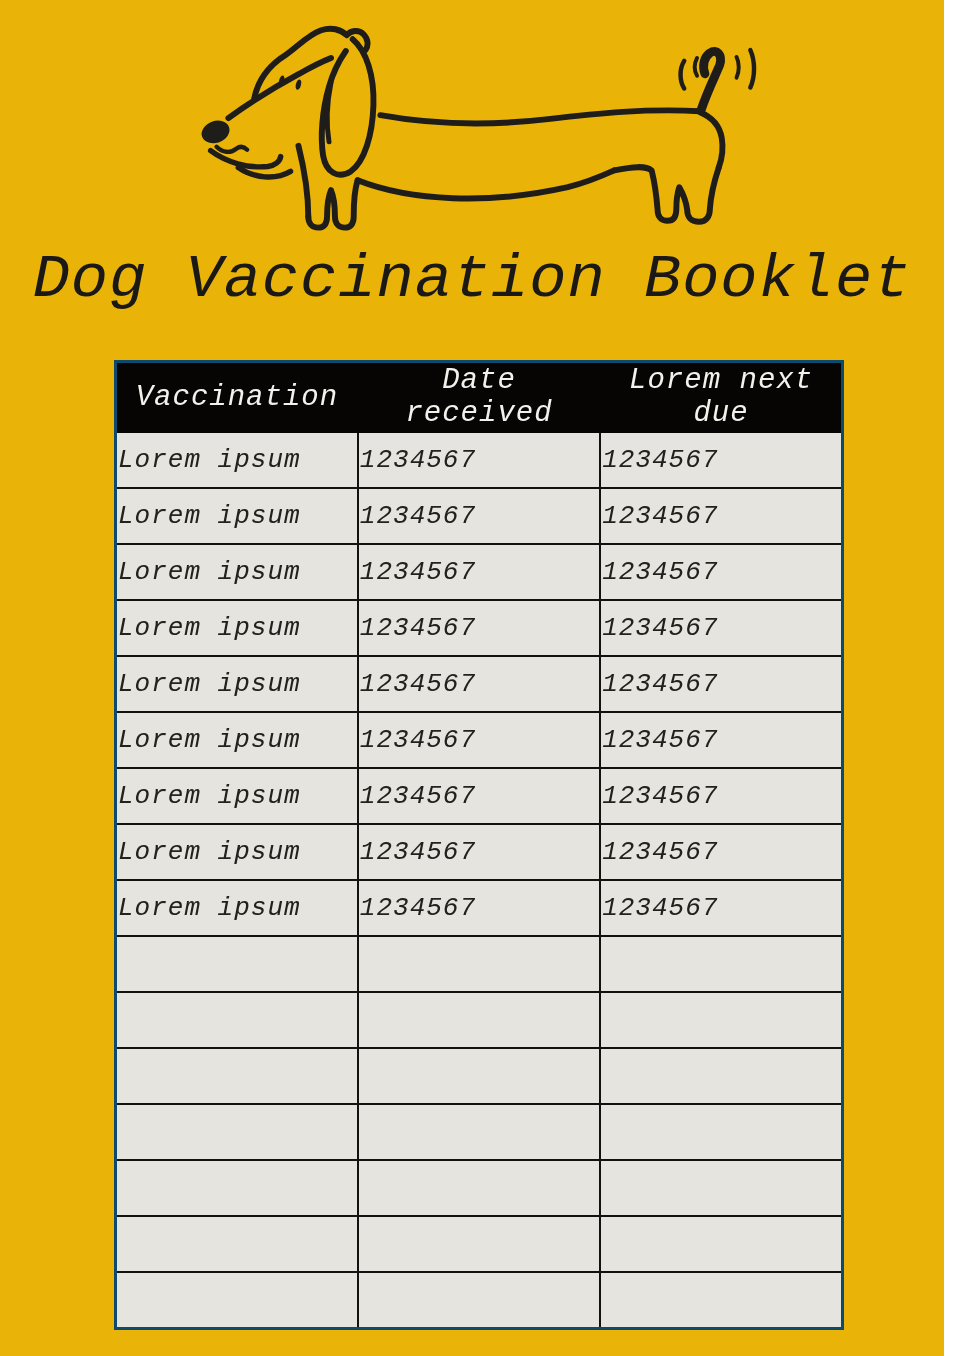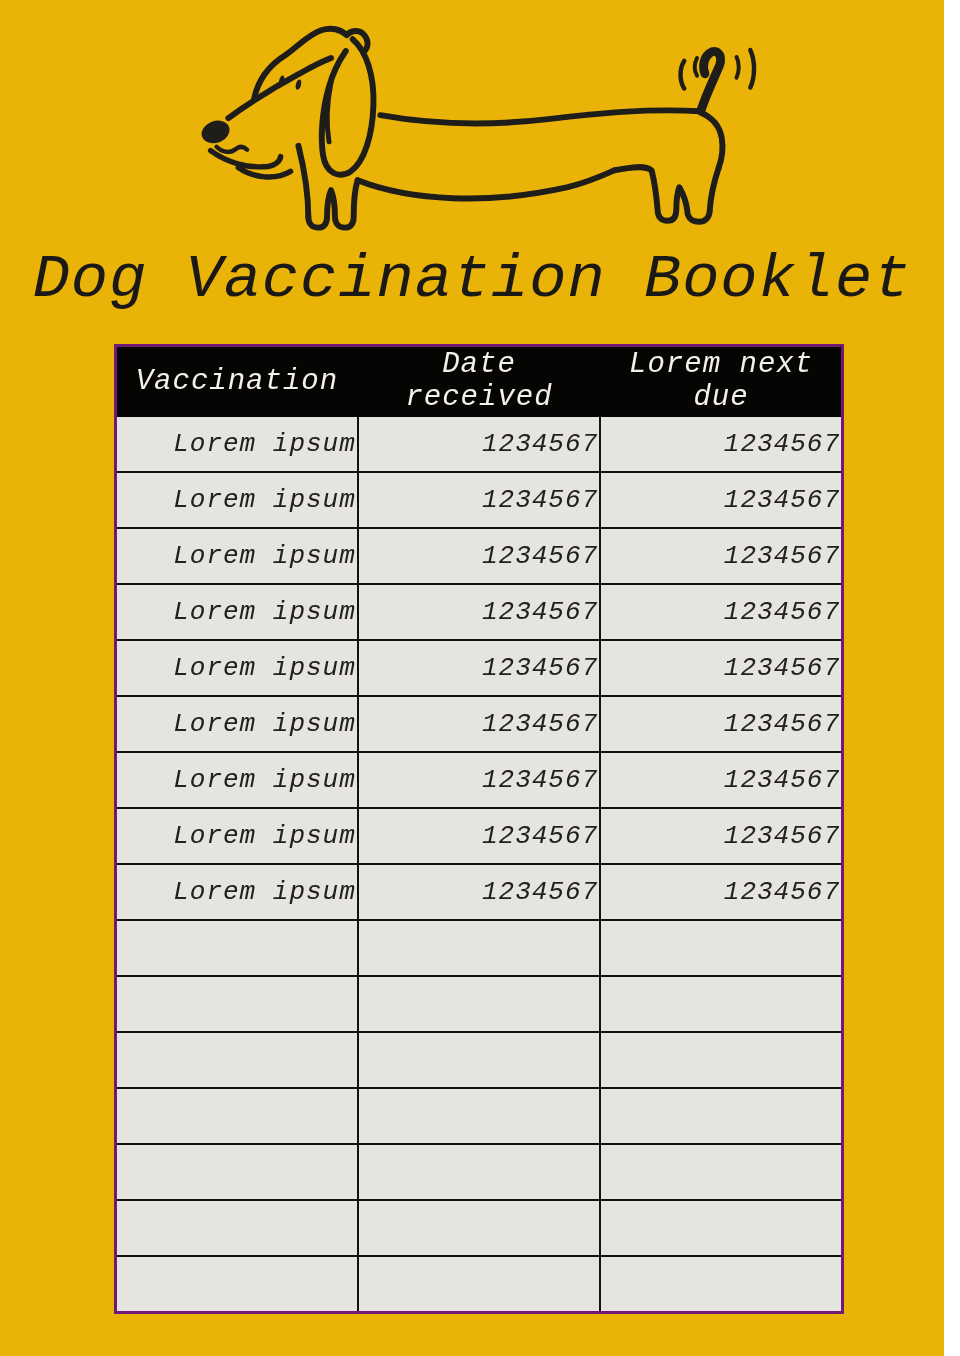--- a/index.html
+++ b/index.html
@@ -30,43 +30,43 @@
     font-style: italic;
     font-weight: 500;
     font-size: 62px;
     letter-spacing: 1px;
     color: #1b1916;
     white-space: nowrap;
   }
   table.vtable {
     position: absolute;
     left: 114px;
-    top: 344px;
+    top: 360px;
     width: 730px;
     border-collapse: collapse;
     table-layout: fixed;
-    border: 3px solid #701a75;
+    border: 3px solid #0c4a6e;
   }
   table.vtable th {
     height: 59px;
     background: #070503;
     color: #f3f1eb;
     font-style: italic;
     font-weight: 500;
     font-size: 29px;
     letter-spacing: 1px;
     border: 2px solid #070503;
     text-align: center;
     vertical-align: middle;
   }
   table.vtable td {
     height: 52px;
     background: #e6e4de;
     border: 2px solid #14120f;
-    text-align: right;
+    text-align: left;
     vertical-align: middle;
     font-style: italic;
     font-size: 26px;
     letter-spacing: 1px;
     color: #23211d;
   }
 </style>
 </head>
 <body>
 

